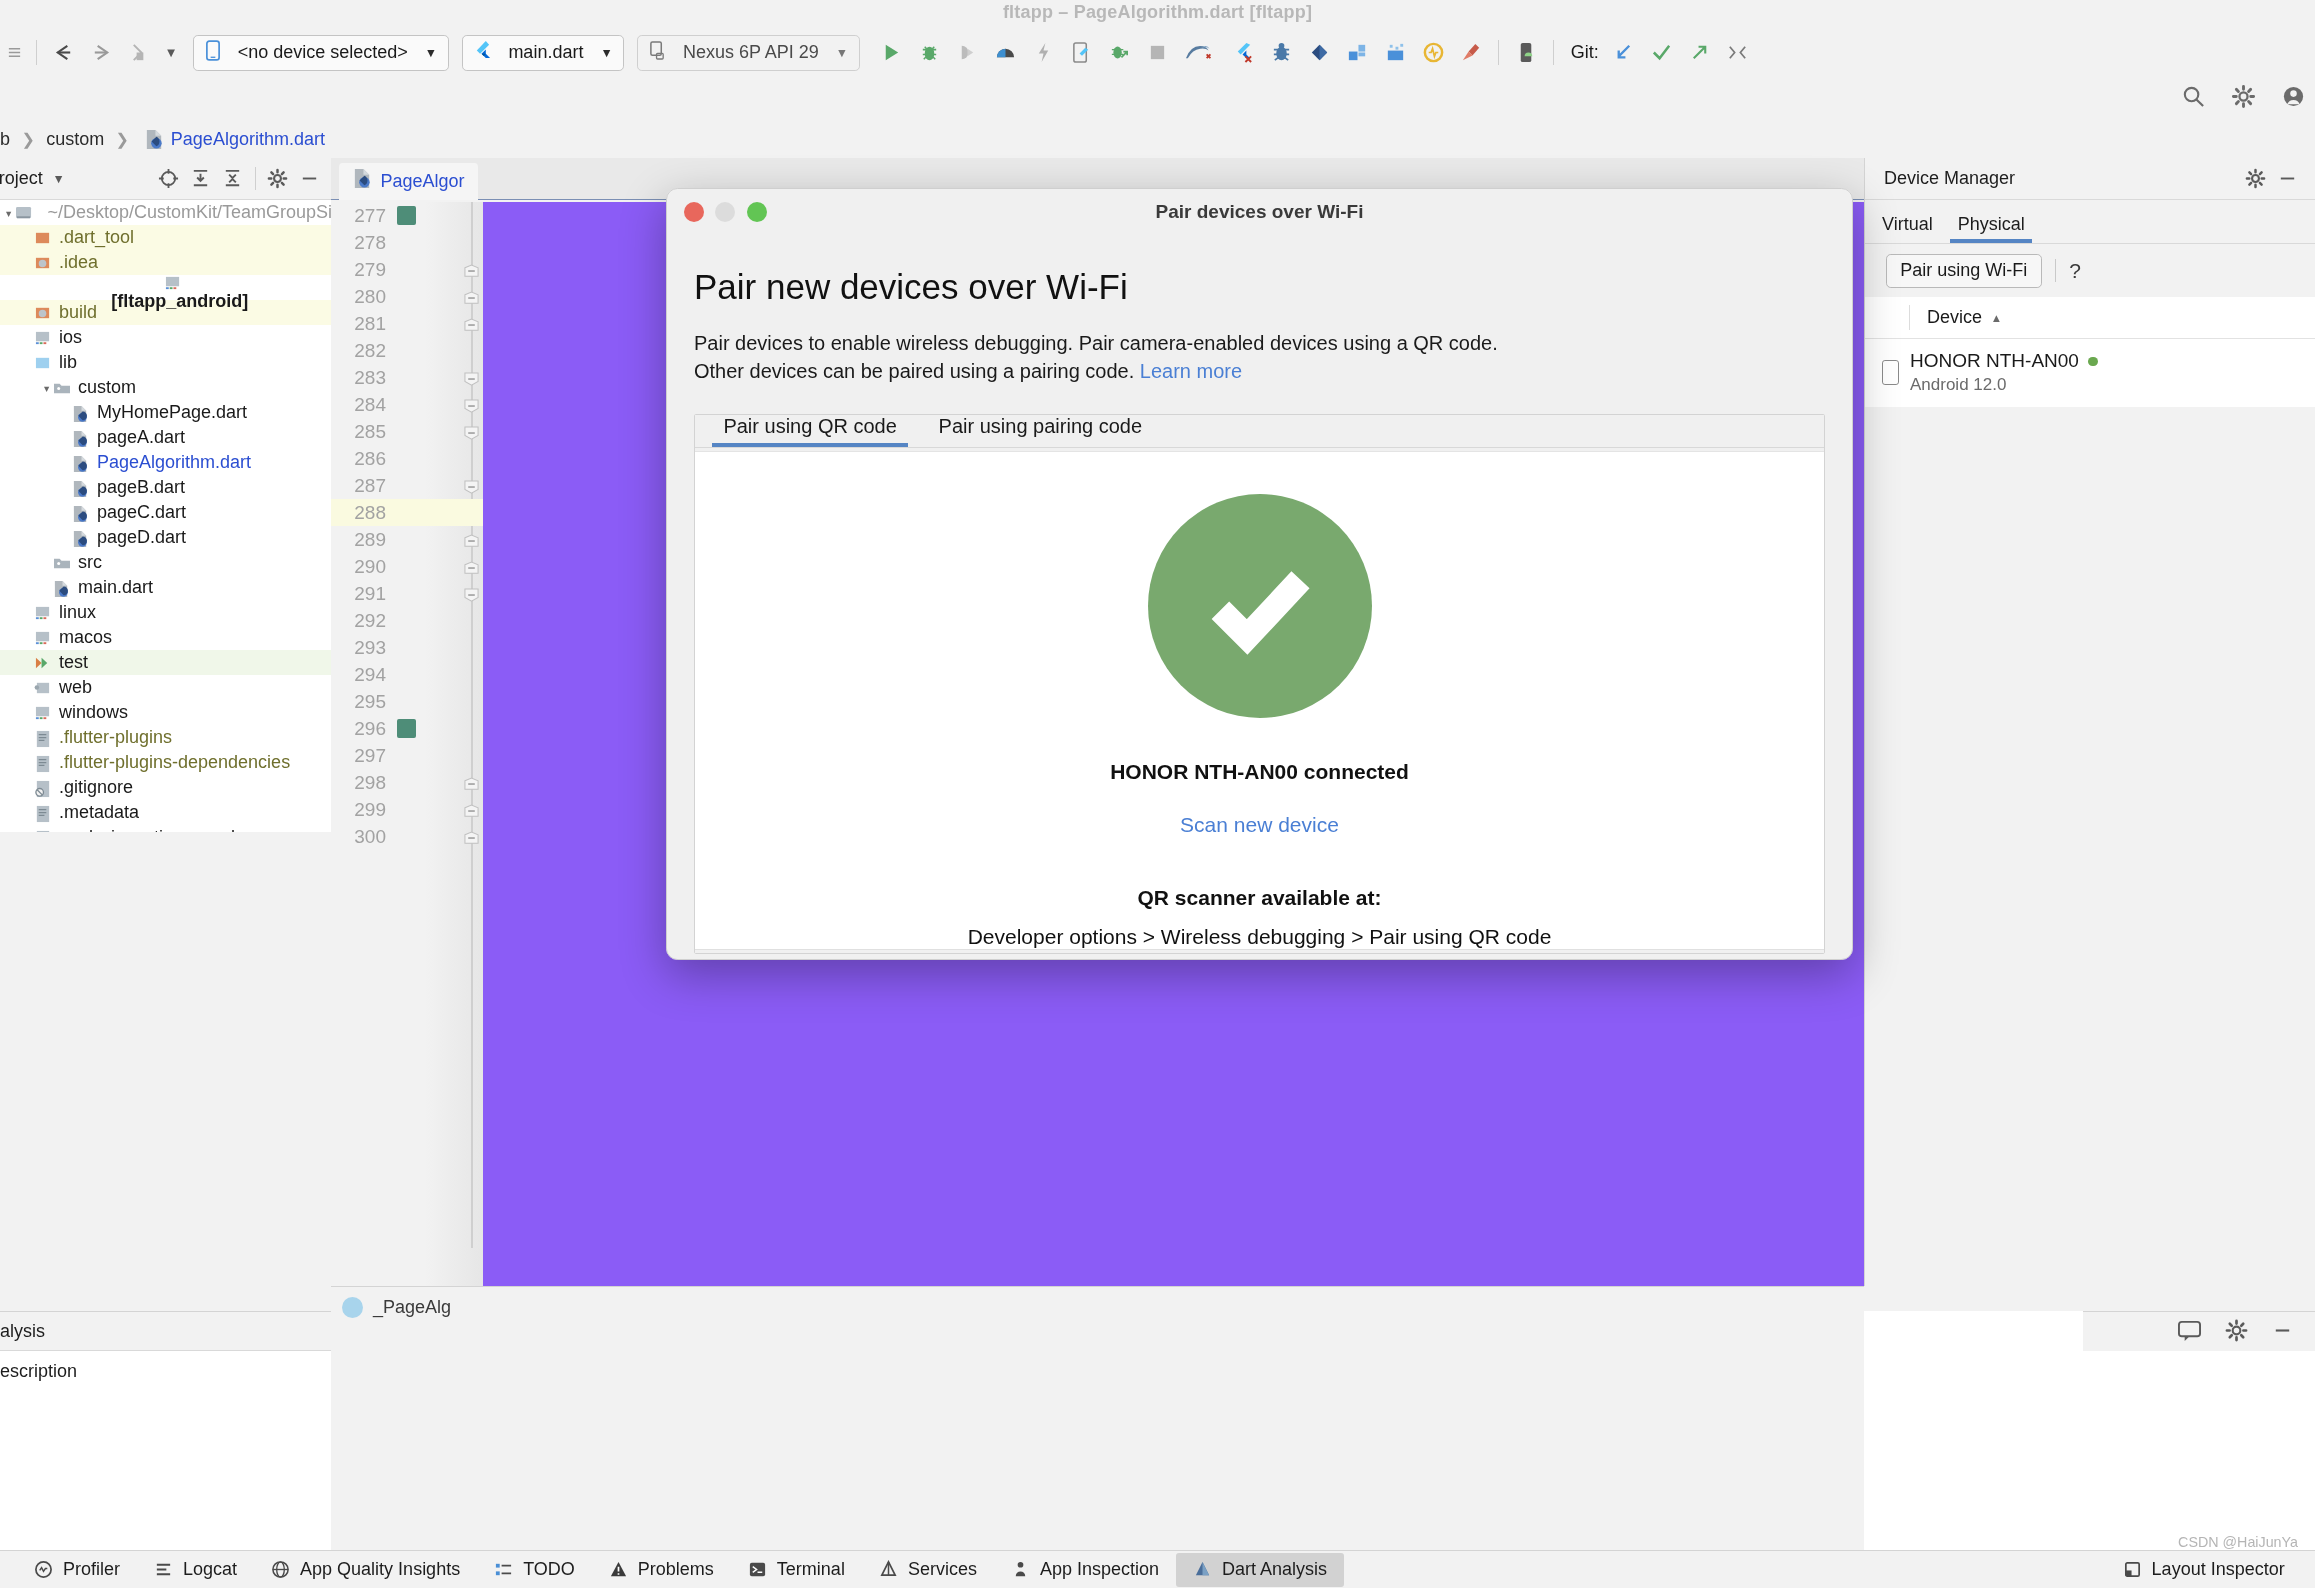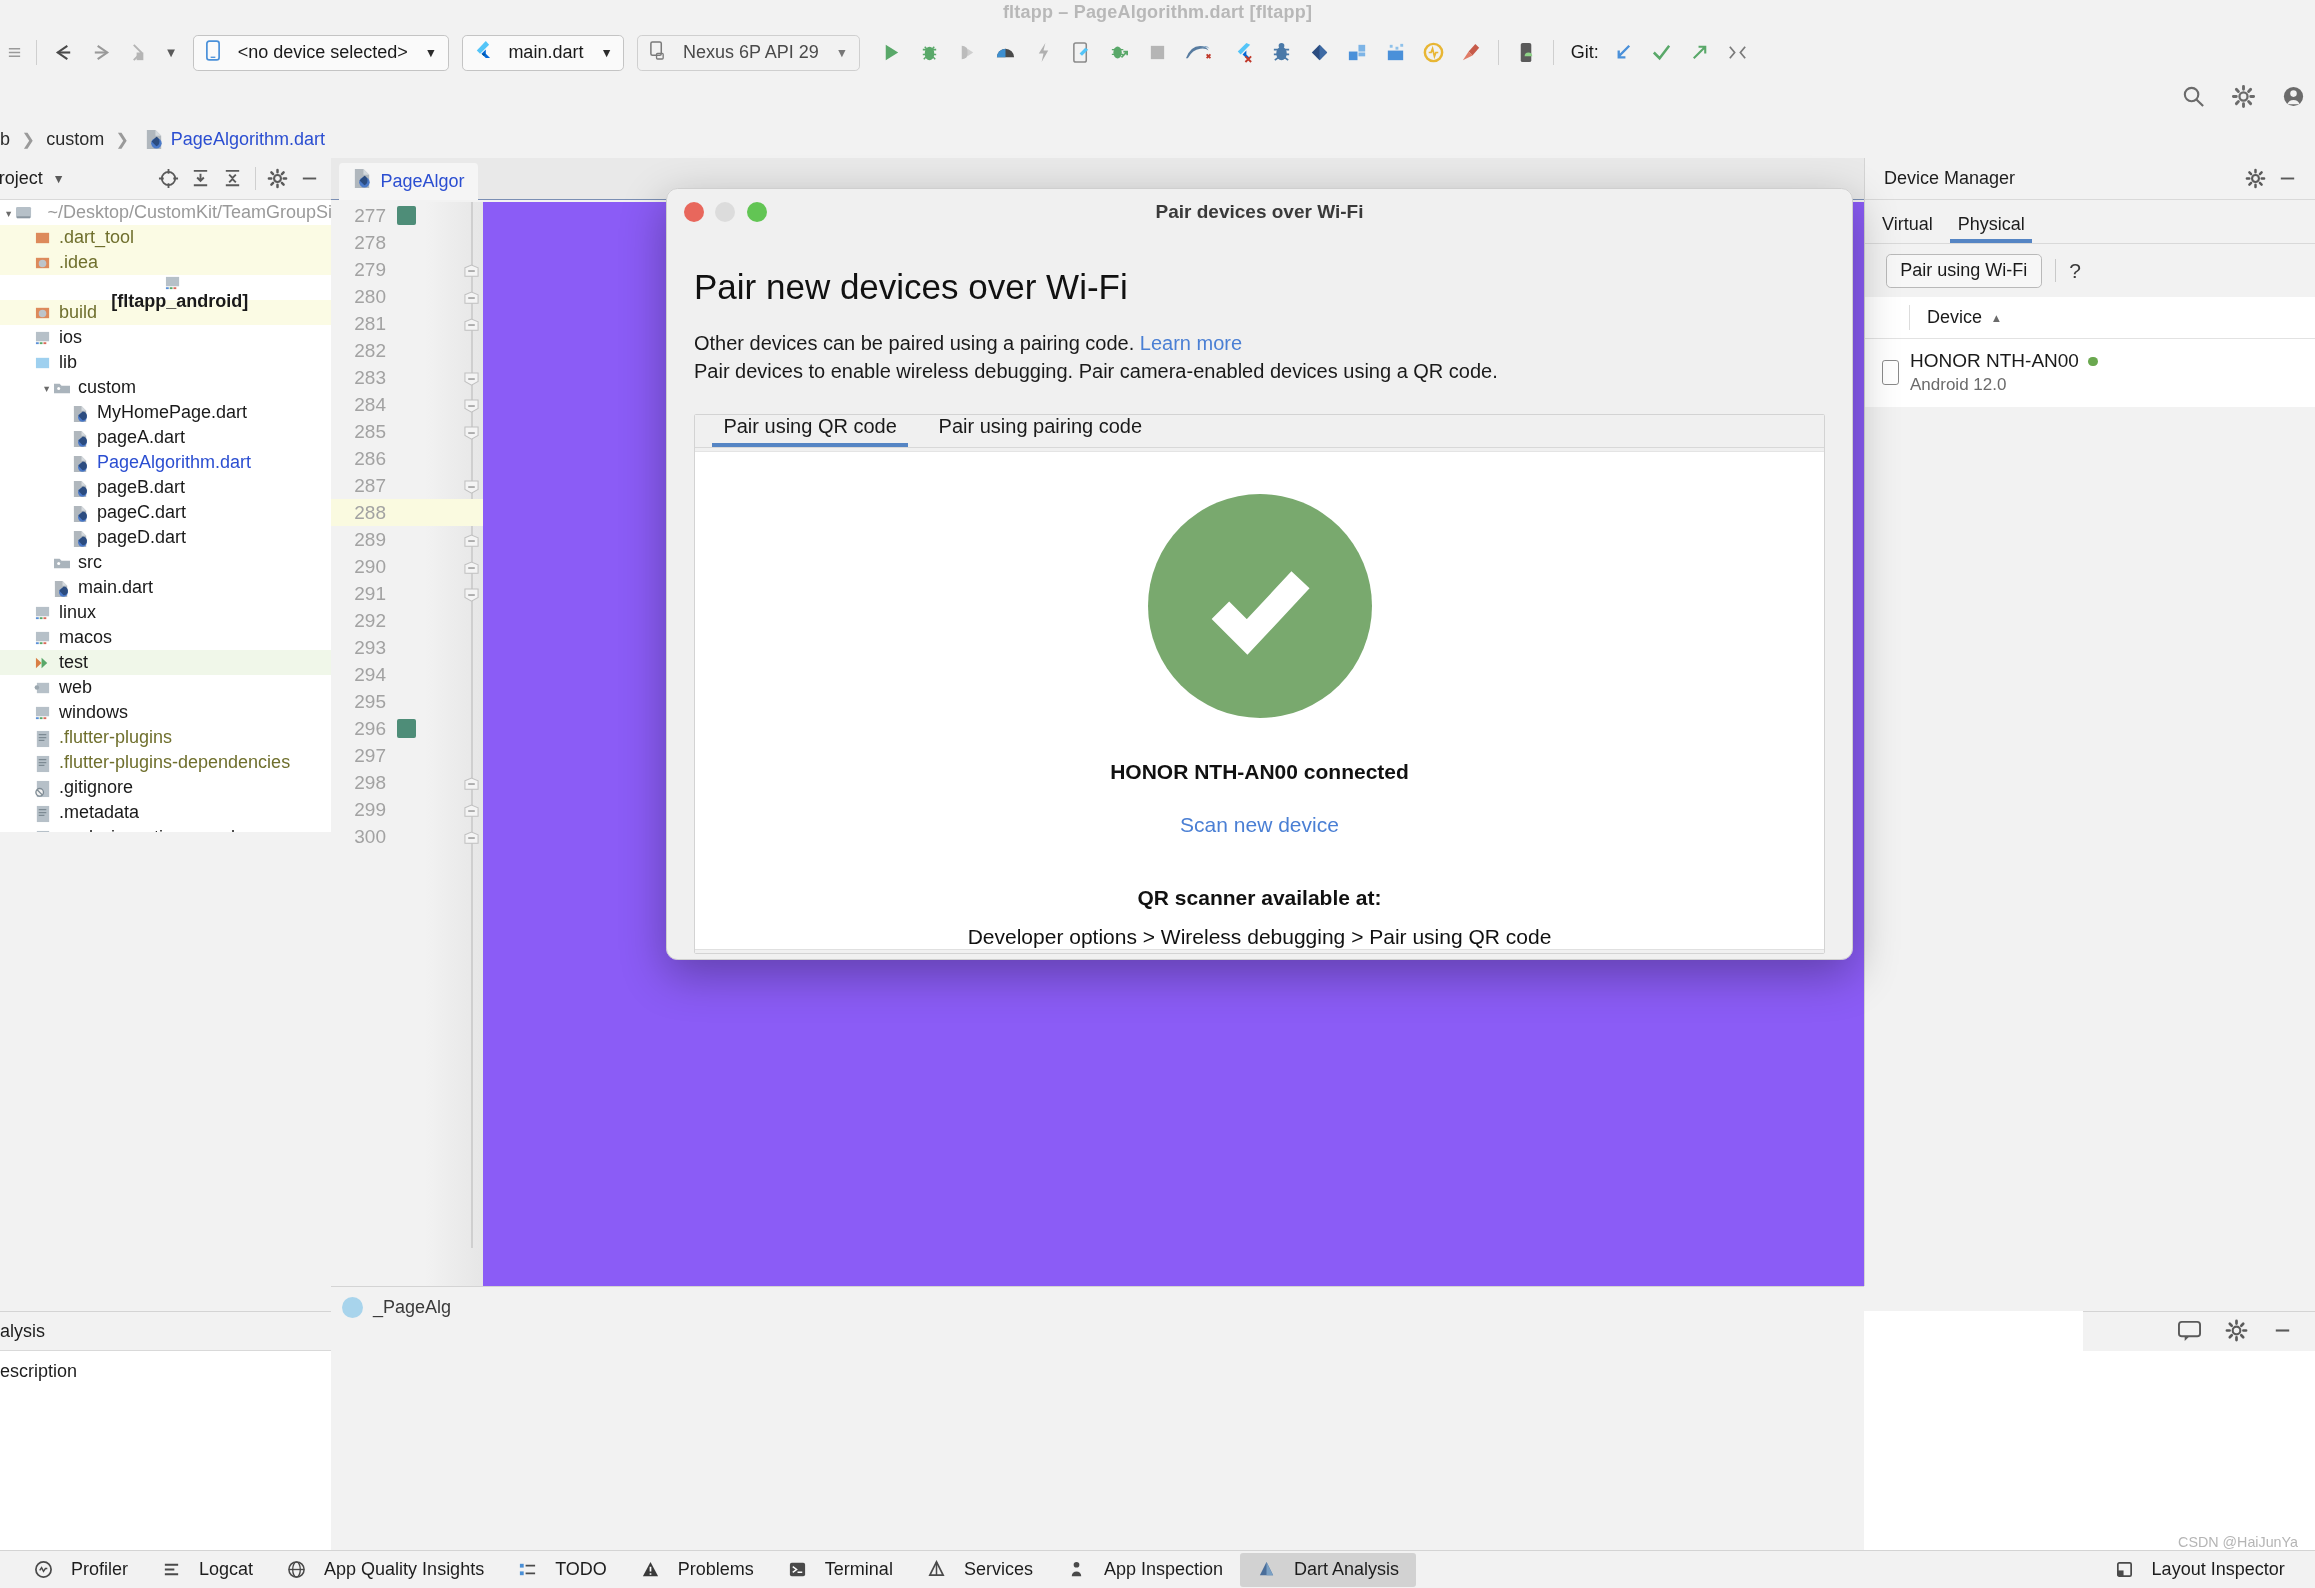--- a/index.html
+++ b/index.html
@@ -151,21 +151,21 @@
     color:#5a5a5a; background:#f2f2f2; border-top:1px solid #d4d4d4;
   }
   .bottom-fill { position:absolute; left:1864px; top:1311px; width:451px; height:240px; background:#fff; }
 
   
   .statusbar {
     position:absolute; left:0; bottom:0; width:2315px; height:38px;
     background:#f2f2f2; border-top:1px solid #d4d4d4;
     display:flex; align-items:center; gap:0px; padding-left:17px; font-size:18px; color:#1d1d1d;
   }
-  .sb-item { display:flex; align-items:center; gap:18px; padding:0 17px; height:34px; }
+  .sb-item { display:flex; align-items:center; gap:10px; padding:0 17px; height:34px; }
   .sb-item.sel { background:#d2d2d2; border-radius:2.9px; }
   .sb-right { margin-left:auto; display:flex; align-items:center; gap:9.5px; padding-right:13.3px; }
   .watermark { position:absolute; right:17px; bottom:38px; font-size:14.3px; color:#b5b5b5; }
 
   
   .overlay-shadow {
     position:absolute; left:666px; top:188px; width:1187px; height:772px;
     border-radius:11.4px; box-shadow:0 15px 46px rgba(0,0,0,.30);
   }
   .dialog {
@@ -977,25 +977,25 @@
         <span class="tl r"></span>
         <span class="tl y"></span>
         <span class="tl g"></span>
       </div>
       <div class="dlg-title">Pair devices over Wi-Fi</div>
     </div>
 
     <div class="dlg-body">
       <div class="dlg-h1">Pair new devices over Wi-Fi</div>
       <div class="dlg-p">
+        <div>Pair devices to enable wireless debugging. Pair camera-enabled devices using a QR code.</div>
         <div>
           <span>Other devices can be paired using a pairing code.</span>
           <span class="dlg-link">Learn more</span>
         </div>
-        <div>Pair devices to enable wireless debugging. Pair camera-enabled devices using a QR code.</div>
       </div>
 
       <div class="card">
         <div class="card-tabs">
           <div class="ctab active">Pair using QR code</div>
           <div class="ctab">Pair using pairing code</div>
         </div>
         <div class="card-spacer"></div>
 
         <div class="card-main">

